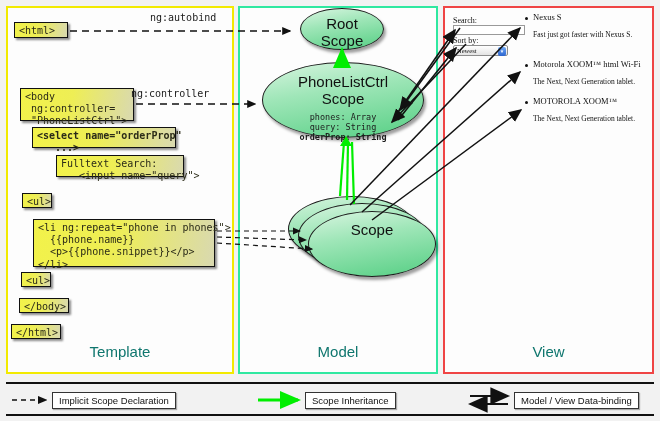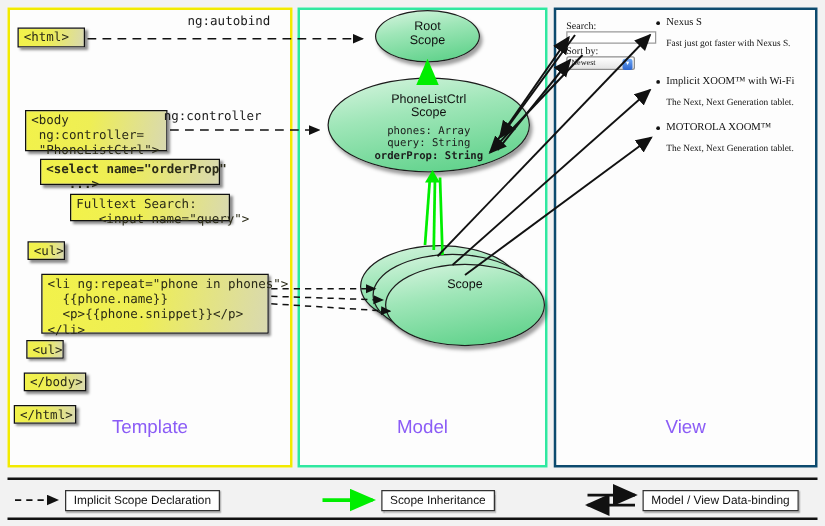--- a/index.html
+++ b/index.html
@@ -3,24 +3,24 @@
 <meta charset="utf-8">
 <style>
   html,body{margin:0;padding:0;background:#ffffff;}
   body{width:660px;height:421px;overflow:hidden;
        font-family:"Liberation Sans",sans-serif;}
   #root{position:relative;width:660px;height:421px;background:#f2f2f2;}
 
   .col{position:absolute;background:#fdfdfd;box-sizing:border-box;}
   #col-template{left:6px;top:6px;width:228px;height:368px;border:2px solid #f2ea00;}
   #col-model{left:238px;top:6px;width:200px;height:368px;border:2px solid #2fe8a0;}
-  #col-view{left:443px;top:6px;width:211px;height:368px;border:2px solid #0c4a6e;}
-
-  .col-label{position:absolute;bottom:22px;left:0;width:100%;text-align:center;
-             font-size:15px;color:#8b5cf6;font-family:"Liberation Sans",sans-serif;}
+  #col-view{left:443px;top:6px;width:211px;height:368px;border:2px solid #ef4444;}
+
+  .col-label{position:absolute;bottom:12px;left:0;width:100%;text-align:center;
+             font-size:15px;color:#0f766e;font-family:"Liberation Sans",sans-serif;}
 
   
   .codebox{position:absolute;box-sizing:border-box;
            border:1.5px solid #111;
            background:linear-gradient(100deg,#f2f24a 0%,#eeee55 45%,#d9d9b0 100%);
            box-shadow:2px 2px 2px rgba(0,0,0,.45);
            font-family:"DejaVu Sans Mono","Liberation Mono",monospace;
            font-size:10px;line-height:1.22;color:#2b2b18;
            padding:2px 4px;white-space:pre;}
   .codebox.bold{font-weight:bold;}
@@ -41,21 +41,21 @@
   #lb-autobind  {left:150px;top:12px;}
   #lb-controller{left:131px;top:88px;}
   #lb-repeat    {left:238px;top:218px;}
 
   
   .ell{position:absolute;box-sizing:border-box;border:1.5px solid #1d1d1d;
        border-radius:50%;
        background:linear-gradient(170deg,#d8f5e0 0%,#9fe6b8 38%,#56cf84 100%);
        box-shadow:2px 3px 3px rgba(0,0,0,.38);
        text-align:center;color:#101010;}
-  .ell .t{font-family:"Liberation Sans",sans-serif;font-size:10px;line-height:1.12;}
+  .ell .t{font-family:"Liberation Sans",sans-serif;font-size:15px;line-height:1.12;}
   .ell .m{font-family:"DejaVu Sans Mono","Liberation Mono",monospace;
           font-size:8.5px;line-height:1.18;color:#1c1c1c;}
   .ell .m b{font-weight:bold;}
 
   #ell-root{left:300px;top:8px;width:84px;height:42px;padding-top:7px;}
   #ell-ctrl{left:262px;top:62px;width:162px;height:76px;padding-top:11px;}
   #ell-rep3{left:288px;top:196px;width:128px;height:66px;}
   #ell-rep2{left:298px;top:203px;width:128px;height:66px;}
   #ell-rep1{left:308px;top:211px;width:128px;height:66px;padding-top:10px;}
 
@@ -157,21 +157,21 @@
   <div id="v-select">
     <span>Newest</span>
     <span class="arrow">▾</span>
   </div>
 
   <div class="v-bullet" style="left:525px;top:17px;"></div>
   <div class="v-item v-title" style="left:533px;top:12px;">Nexus S</div>
   <div class="v-item v-snip" style="left:533px;top:30px;">Fast just got faster with Nexus S.</div>
 
   <div class="v-bullet" style="left:525px;top:64px;"></div>
-  <div class="v-item v-title" style="left:533px;top:59px;">Implicit XOOM™  with Wi-Fi</div>
+  <div class="v-item v-title" style="left:533px;top:59px;">Motorola XOOM™  html Wi-Fi</div>
   <div class="v-item v-snip" style="left:533px;top:77px;">The Next, Next Generation tablet.</div>
 
   <div class="v-bullet" style="left:525px;top:101px;"></div>
   <div class="v-item v-title" style="left:533px;top:96px;">MOTOROLA XOOM™</div>
   <div class="v-item v-snip" style="left:533px;top:114px;">The Next, Next Generation tablet.</div>
 
   <svg class="ov" viewBox="0 0 660 421">
     <defs>
       <marker id="ah" markerWidth="7" markerHeight="7" refX="6" refY="3" orient="auto">
         <path d="M0,0 L7,3 L0,6 z" fill="#111"></path>

